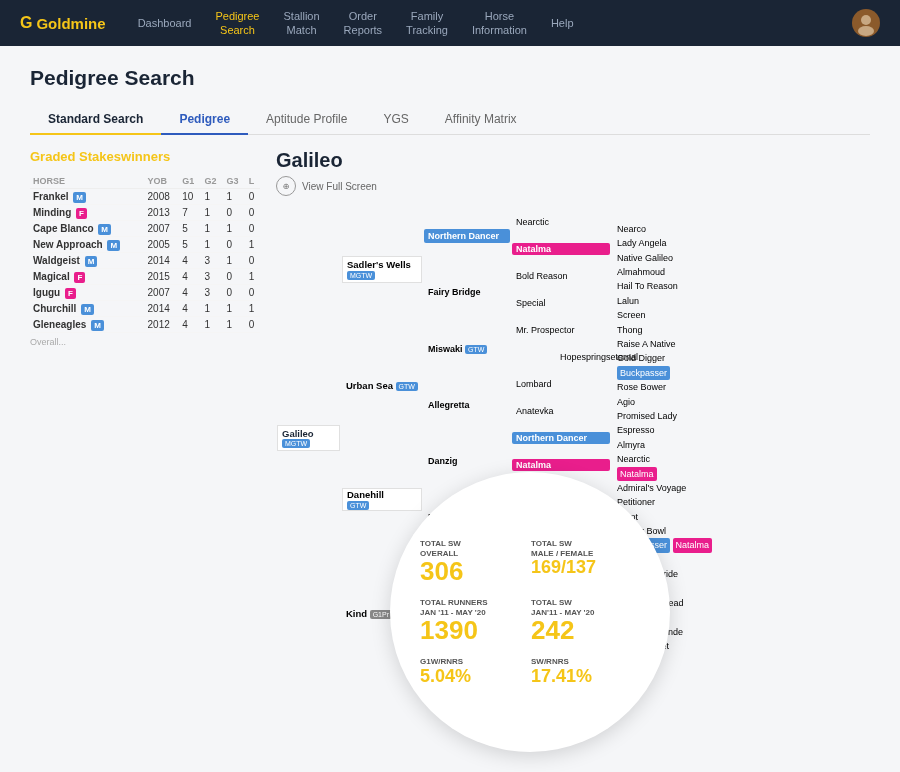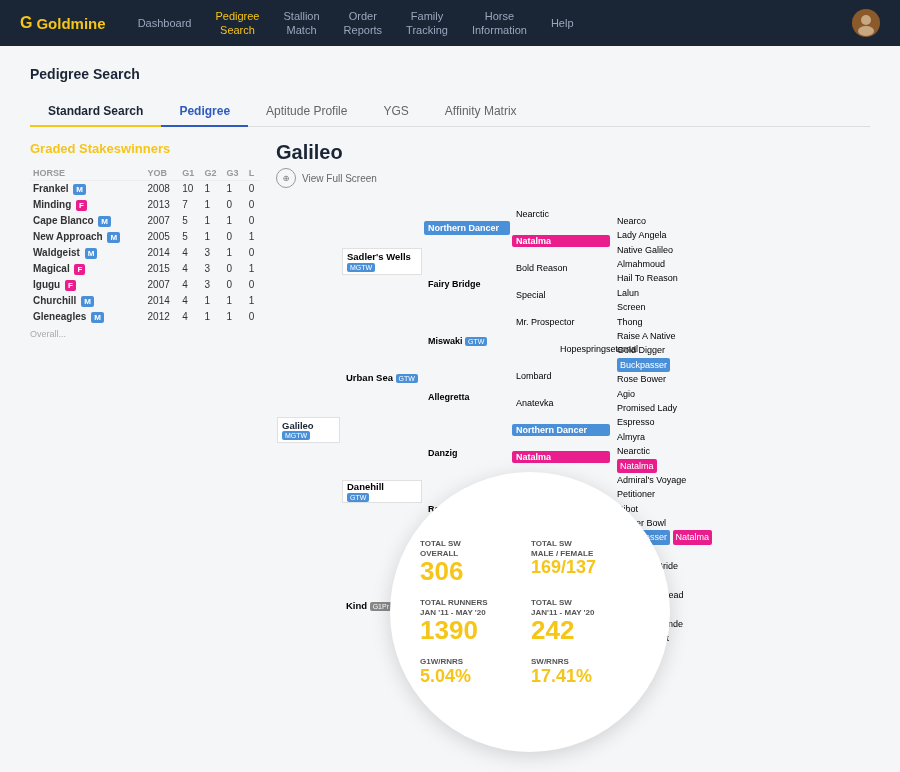--- a/index.html
+++ b/index.html
@@ -10,21 +10,21 @@
     
     .nav { background: #1a2535; height: 46px; display: flex; align-items: center; padding: 0 20px; gap: 24px; flex-shrink: 0; }
     .nav-logo { color: #f5c518; font-weight: 700; font-size: 15px; display: flex; align-items: center; gap: 4px; margin-right: 8px; }
     .nav-logo-g { color: #f5c518; font-size: 16px; font-weight: 900; }
     .nav-item { color: #9aa8bc; font-size: 11px; cursor: pointer; text-align: center; line-height: 1.3; }
     .nav-item.active { color: #f5c518; }
     .nav-avatar { width: 28px; height: 28px; border-radius: 50%; background: #8b5a2b; margin-left: auto; overflow: hidden; display: flex; align-items: center; justify-content: center; color: #fff; font-size: 12px; }
 
     
     .main-content { background: #f5f6f8; flex: 1; display: flex; flex-direction: column; padding: 20px 30px 0; overflow: hidden; }
-    .page-title { font-size: 14px; font-weight: 600; color: #1a2535; margin-bottom: 14px; }
+    .page-title { font-size: 21px; font-weight: 600; color: #1a2535; margin-bottom: 14px; }
 
     
     .tabs { display: flex; gap: 0; border-bottom: 1px solid #ddd; margin-bottom: 0; }
     .tab { padding: 8px 18px; font-size: 12px; color: #666; cursor: pointer; position: relative; white-space: nowrap; }
     .tab.active-yellow { color: #1a2535; font-weight: 600; }
     .tab.active-yellow::after { content: ''; position: absolute; bottom: -1px; left: 0; right: 0; height: 2px; background: #f5c518; }
     .tab.active-blue { color: #2e5bbd; font-weight: 600; }
     .tab.active-blue::after { content: ''; position: absolute; bottom: -1px; left: 0; right: 0; height: 2px; background: #2e5bbd; }
 
     

